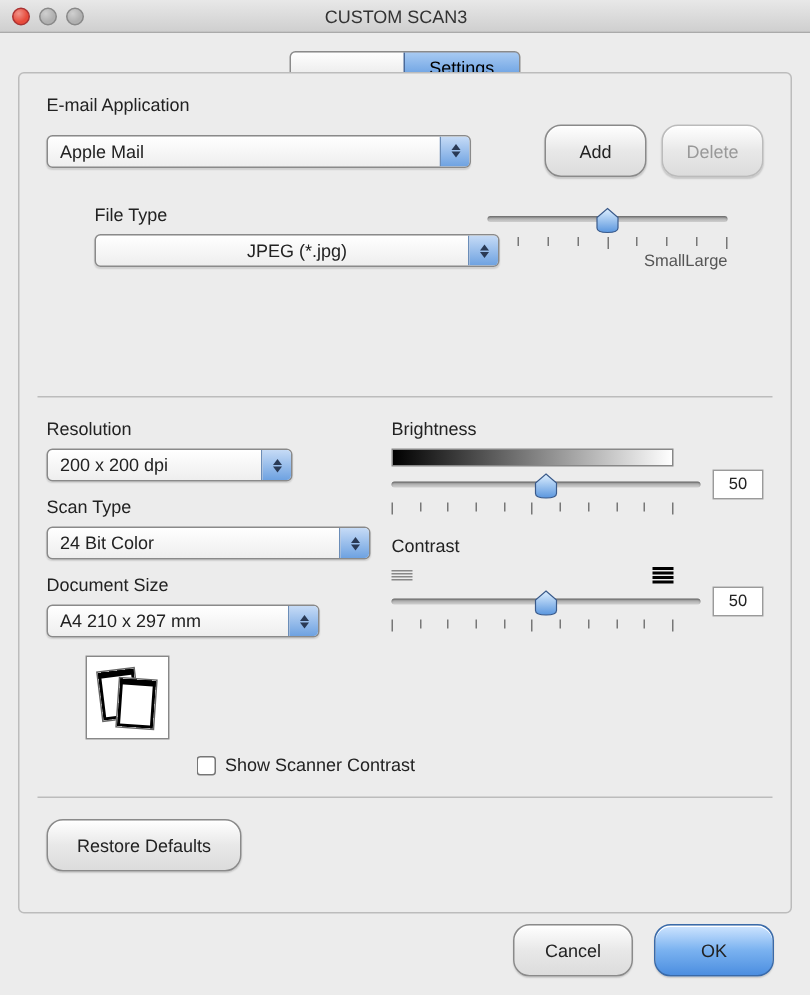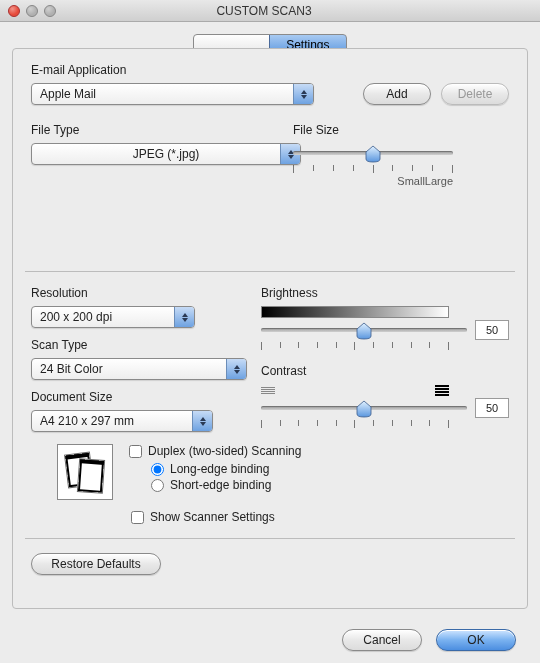--- a/index.html
+++ b/index.html
@@ -83,21 +83,21 @@
     background: linear-gradient(#c6dbf6,#6ea2e1);
     border-left: 1px solid #6b8db8;
     border-radius: 0 3px 3px 0;
     display: flex; flex-direction: column; align-items: center; justify-content: center;
     gap: 1px;
   }
   .tri-up, .tri-down { width: 0; height: 0; border-left: 3px solid transparent; border-right: 3px solid transparent; }
   .tri-up { border-bottom: 4px solid #2a3a55; }
   .tri-down { border-top: 4px solid #2a3a55; }
   .aquabtn {
-    height: 22px; min-width: 72px;
+    height: 35px; min-width: 72px;
     border: 1px solid #8a8a8a;
     border-radius: 11px;
     background: linear-gradient(#ffffff,#e8e8e8 50%,#dcdcdc);
     font-size: 12px;
     display: inline-flex; align-items: center; justify-content: center;
     padding: 0 14px;
     box-shadow: 0 1px 1px rgba(0,0,0,.15), inset 0 1px 0 #fff;
   }
   .aquabtn.primary {
     background: linear-gradient(#cfe5ff,#7ab2f0 50%,#4c8ee0);
@@ -199,32 +199,31 @@
           <div class="tri-up"></div>
           <div class="tri-down"></div>
         </div>
     </div>
     <div style="flex:1"></div>
     <div class="aquabtn" style="min-width:68px;margin-right:10px;">Add</div>
     <div class="aquabtn disabled" style="min-width:68px;">Delete</div>
   </div>
 
   <div class="row" style="margin-top:18px;">
-    <div style="width:262px;">
+    <div style="width:262px;margin-left:32px;">
       <span class="label">File Type</span>
       <div class="popup" style="width:270px;justify-content:center;">
         <span>JPEG (*.jpg)</span>
         <div class="endcap">
             <div class="tri-up"></div>
             <div class="tri-down"></div>
           </div>
       </div>
     </div>
     <div style="flex:1;">
-      <span class="label">File Size</span>
       <div class="slider" style="width:160px;">
         <div class="track"></div>
         <div class="thumb" style="left:50%;">
           <svg width="16" height="18" viewBox="0 0 16 18">
             <path d="M8 1 L15 7 L15 14 Q15 17 8 17 Q1 17 1 14 L1 7 Z" fill="url(#g1)" stroke="#3a5a8a" stroke-width="0.8"></path>
             <defs>
                 <linearGradient id="g1" x1="0" y1="0" x2="0" y2="1">
                   <stop offset="0" stop-color="#dff0ff"></stop>
                   <stop offset="1" stop-color="#5a96de"></stop>
                 </linearGradient>
@@ -363,39 +362,25 @@
           <span class="maj"></span>
       </div>
     </div>
   </div>
 
   <div class="row" style="margin-top:8px;">
     <div class="icon-box">
       <div class="doc d1"></div>
         <div class="doc d2"></div>
     </div>
-    <div>
-      <div class="check-row">
-        <input type="checkbox" style="">
-        <span>Duplex (two-sided) Scanning</span>
-      </div>
-      <div class="radio-row">
-        <input type="radio" name="binding" checked="" style="">
-        <span>Long-edge binding</span>
-      </div>
-      <div class="radio-row">
-        <input type="radio" name="binding" style="">
-        <span>Short-edge binding</span>
-      </div>
-    </div>
   </div>
 
   <div class="check-row" style="margin-left:100px;margin-top:10px;">
     <input type="checkbox" style="">
-    <span>Show Scanner Settings</span>
+    <span>Show Scanner Contrast</span>
   </div>
 
   <hr class="sep">
 
   <div class="aquabtn" style="min-width:130px;">Restore Defaults</div>
 
 </div>
 
 <div class="footer">
   <div class="aquabtn" style="min-width:80px;">Cancel</div>

